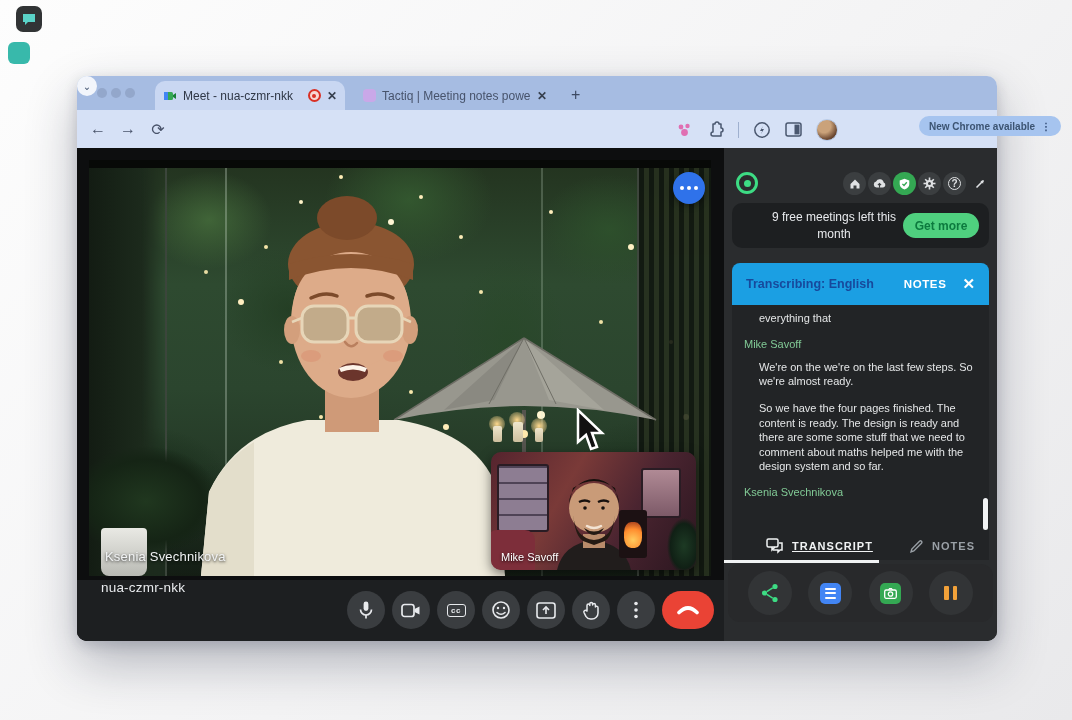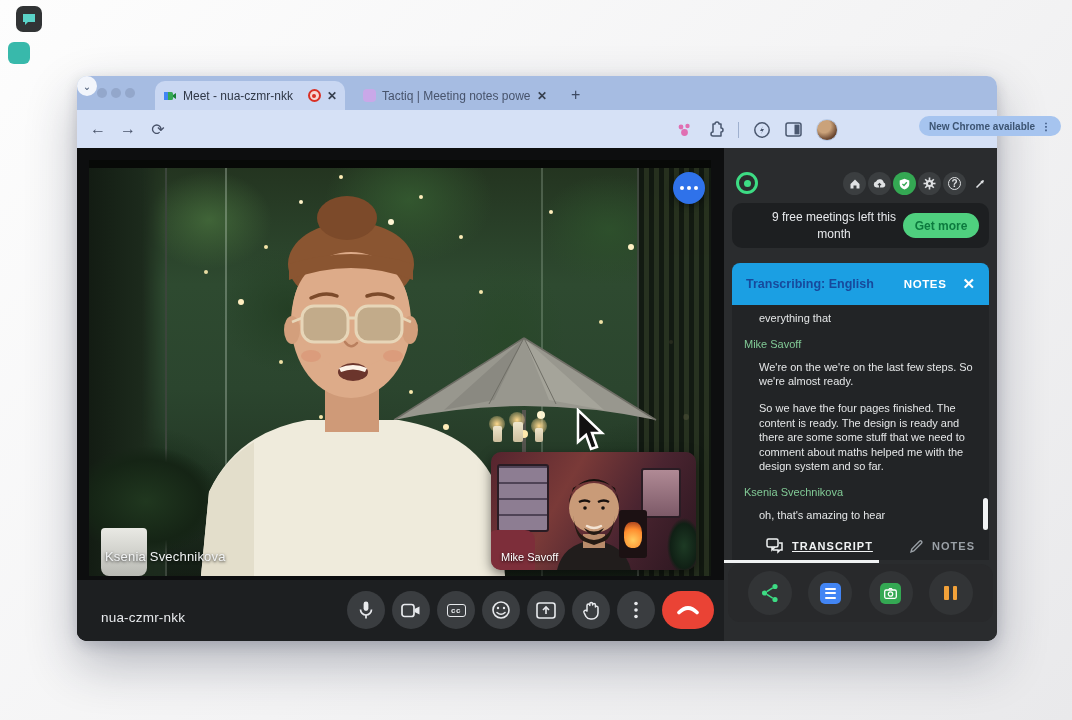--- a/index.html
+++ b/index.html
@@ -90,21 +90,21 @@
   .pip-win2{ position:absolute; left:150px; top:16px; width:40px; height:50px; border:2px solid #2a1c24; border-radius:3px;
     background:linear-gradient(180deg,#b08a95,#7d5a68);}
   .pip-fire{ position:absolute; left:128px; top:58px; width:28px; height:48px; background:#1c1113; border-radius:3px;}
   .pip-fire::after{ content:""; position:absolute; left:5px; top:12px; width:18px; height:26px; border-radius:40%; background:radial-gradient(circle at 50% 70%,#ffcb5e,#ff8c2e 55%,#96321a);}
   .pip-chair{ position:absolute; left:-4px; top:78px; width:48px; height:42px; background:#7d2e3a; border-radius:10px 10px 0 0;}
   .pip-plant{ position:absolute; left:176px; top:66px; width:34px; height:56px; background:radial-gradient(closest-side,#1d3a24,#102015 80%,transparent);}
   .pip-label{ position:absolute; left:10px; bottom:7px; color:#fff; font-size:11px; text-shadow:0 1px 3px rgba(0,0,0,.85);}
   .cursor{ left:486px; top:248px; width:34px; height:46px;}
 
   .meet-bottom{ left:0; top:432px; width:647px; height:74px; background:#1d1f21; border-radius:0 0 0 10px;
-    display:flex; align-items:center;}
+    display:flex; align-items:flex-start;}
   .meet-code{ margin-left:24px; color:#e8eaed; font-size:13.5px; letter-spacing:.2px;}
   .controls{ position:absolute; left:270px; top:11px; display:flex; gap:7px; align-items:center;}
   .ctl{ width:38px; height:38px; border-radius:50%; background:#3a3d40; display:flex; align-items:center; justify-content:center;}
   .ctl-end{ width:52px; height:38px; border-radius:20px; background:#ea4335; display:flex; align-items:center; justify-content:center;}
   .cc-box{ border:1.6px solid #e8eaed; border-radius:3px; width:19px; height:13px; display:flex; align-items:center; justify-content:center;
     font-size:8px; color:#e8eaed; font-weight:bold; letter-spacing:.5px;}
 
   
   .sidebar{ left:647px; top:0; width:273px; height:493px; background:#2a2c2e; border-radius:0 0 10px 0;}
   .tq-logo{ left:12px; top:24px; width:22px; height:22px; border-radius:50%; border:3px solid #3ddc84; display:flex; align-items:center; justify-content:center;}
@@ -413,21 +413,20 @@
         <span class="tb-change">NOTES</span>
         <span class="tb-x">✕</span>
       </div>
 
       <div class="abs transcript-card">
         <div class="t-text">everything that</div>
         <div class="t-speaker">Mike Savoff</div>
         <div class="t-text">We're on the we're on the last few steps. So we're almost ready.</div>
         <div class="t-text">So we have the four pages finished. The content is ready. The design is ready and there are some some stuff that we need to comment about maths helped me with the design system and so far.</div>
         <div class="t-speaker">Ksenia Svechnikova</div>
-        <div class="t-text">oh, that's amazing to hear</div>
       </div>
       <div class="abs scrollbar"></div>
 
       <div class="abs tabs-row">
         <div class="tab-item on" style="margin-left:34px">
           <svg width="18" height="16" viewBox="0 0 18 16">
             <rect x="1" y="1" width="11" height="8" rx="1.5" fill="none" stroke="#f1f3f4" stroke-width="1.5"></rect>
             <path d="M6 9 v3 l3 -3" fill="none" stroke="#f1f3f4" stroke-width="1.5"></path>
             <path d="M13 5 h3 v7 h-2 l-2 2 v-2 h-5" fill="none" stroke="#f1f3f4" stroke-width="1.5"></path>
             </svg>

